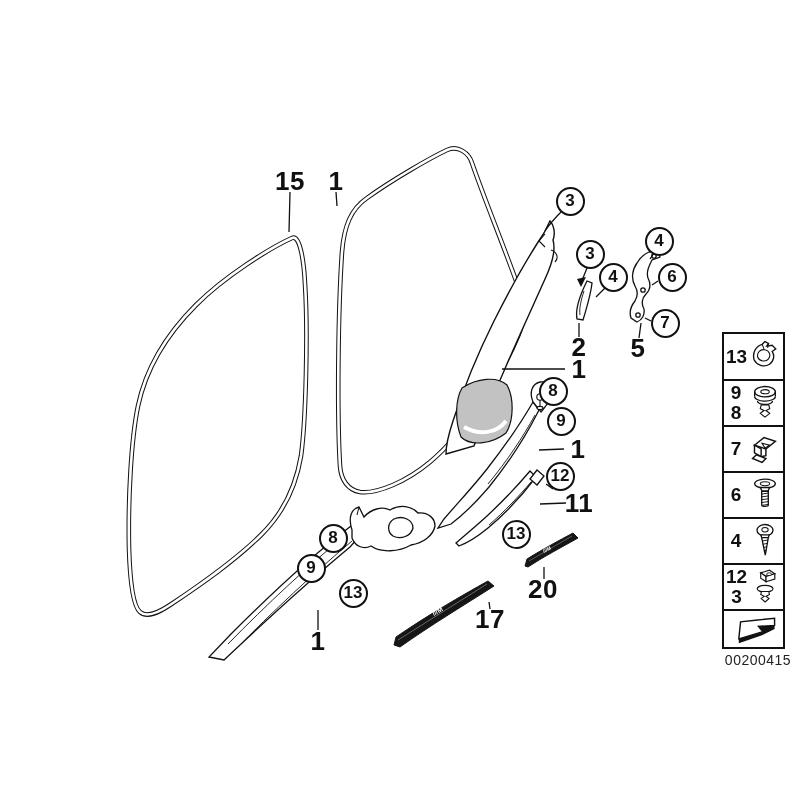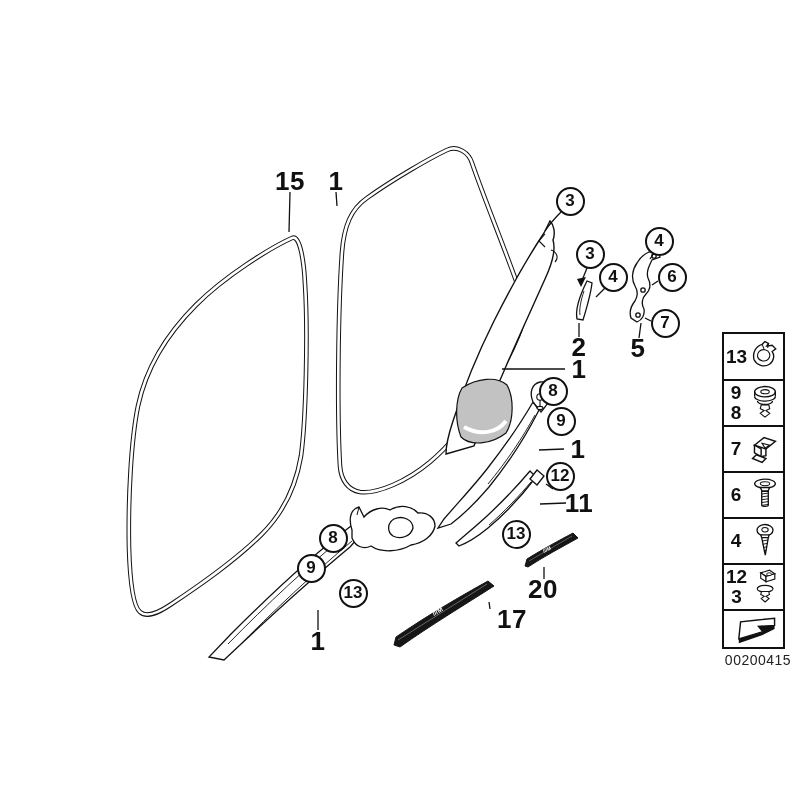--- a/index.html
+++ b/index.html
@@ -142,21 +142,21 @@
   </svg>
 
   <div class="pl" style="left:290px;top:181px">15</div>
   <div class="pl" style="left:336px;top:181px">1</div>
   <div class="pl" style="left:579px;top:347px">2</div>
   <div class="pl" style="left:638px;top:348px">5</div>
   <div class="pl" style="left:579px;top:369px">1</div>
   <div class="pl" style="left:578px;top:449px">1</div>
   <div class="pl" style="left:579px;top:503px">11</div>
   <div class="pl" style="left:543px;top:589px">20</div>
-  <div class="pl" style="left:512px;top:619px">17</div>
+  <div class="pl" style="left:490px;top:619px">17</div>
   <div class="pl" style="left:318px;top:641px">1</div>
 
   <div class="co" style="left:555.5px;top:186.5px">3</div>
   <div class="co" style="left:575.5px;top:239.5px">3</div>
   <div class="co" style="left:598.5px;top:262.5px">4</div>
   <div class="co" style="left:644.5px;top:226.5px">4</div>
   <div class="co" style="left:657.5px;top:262.5px">6</div>
   <div class="co" style="left:650.5px;top:308.5px">7</div>
   <div class="co" style="left:538.5px;top:376.5px">8</div>
   <div class="co" style="left:546.5px;top:406.5px">9</div>

